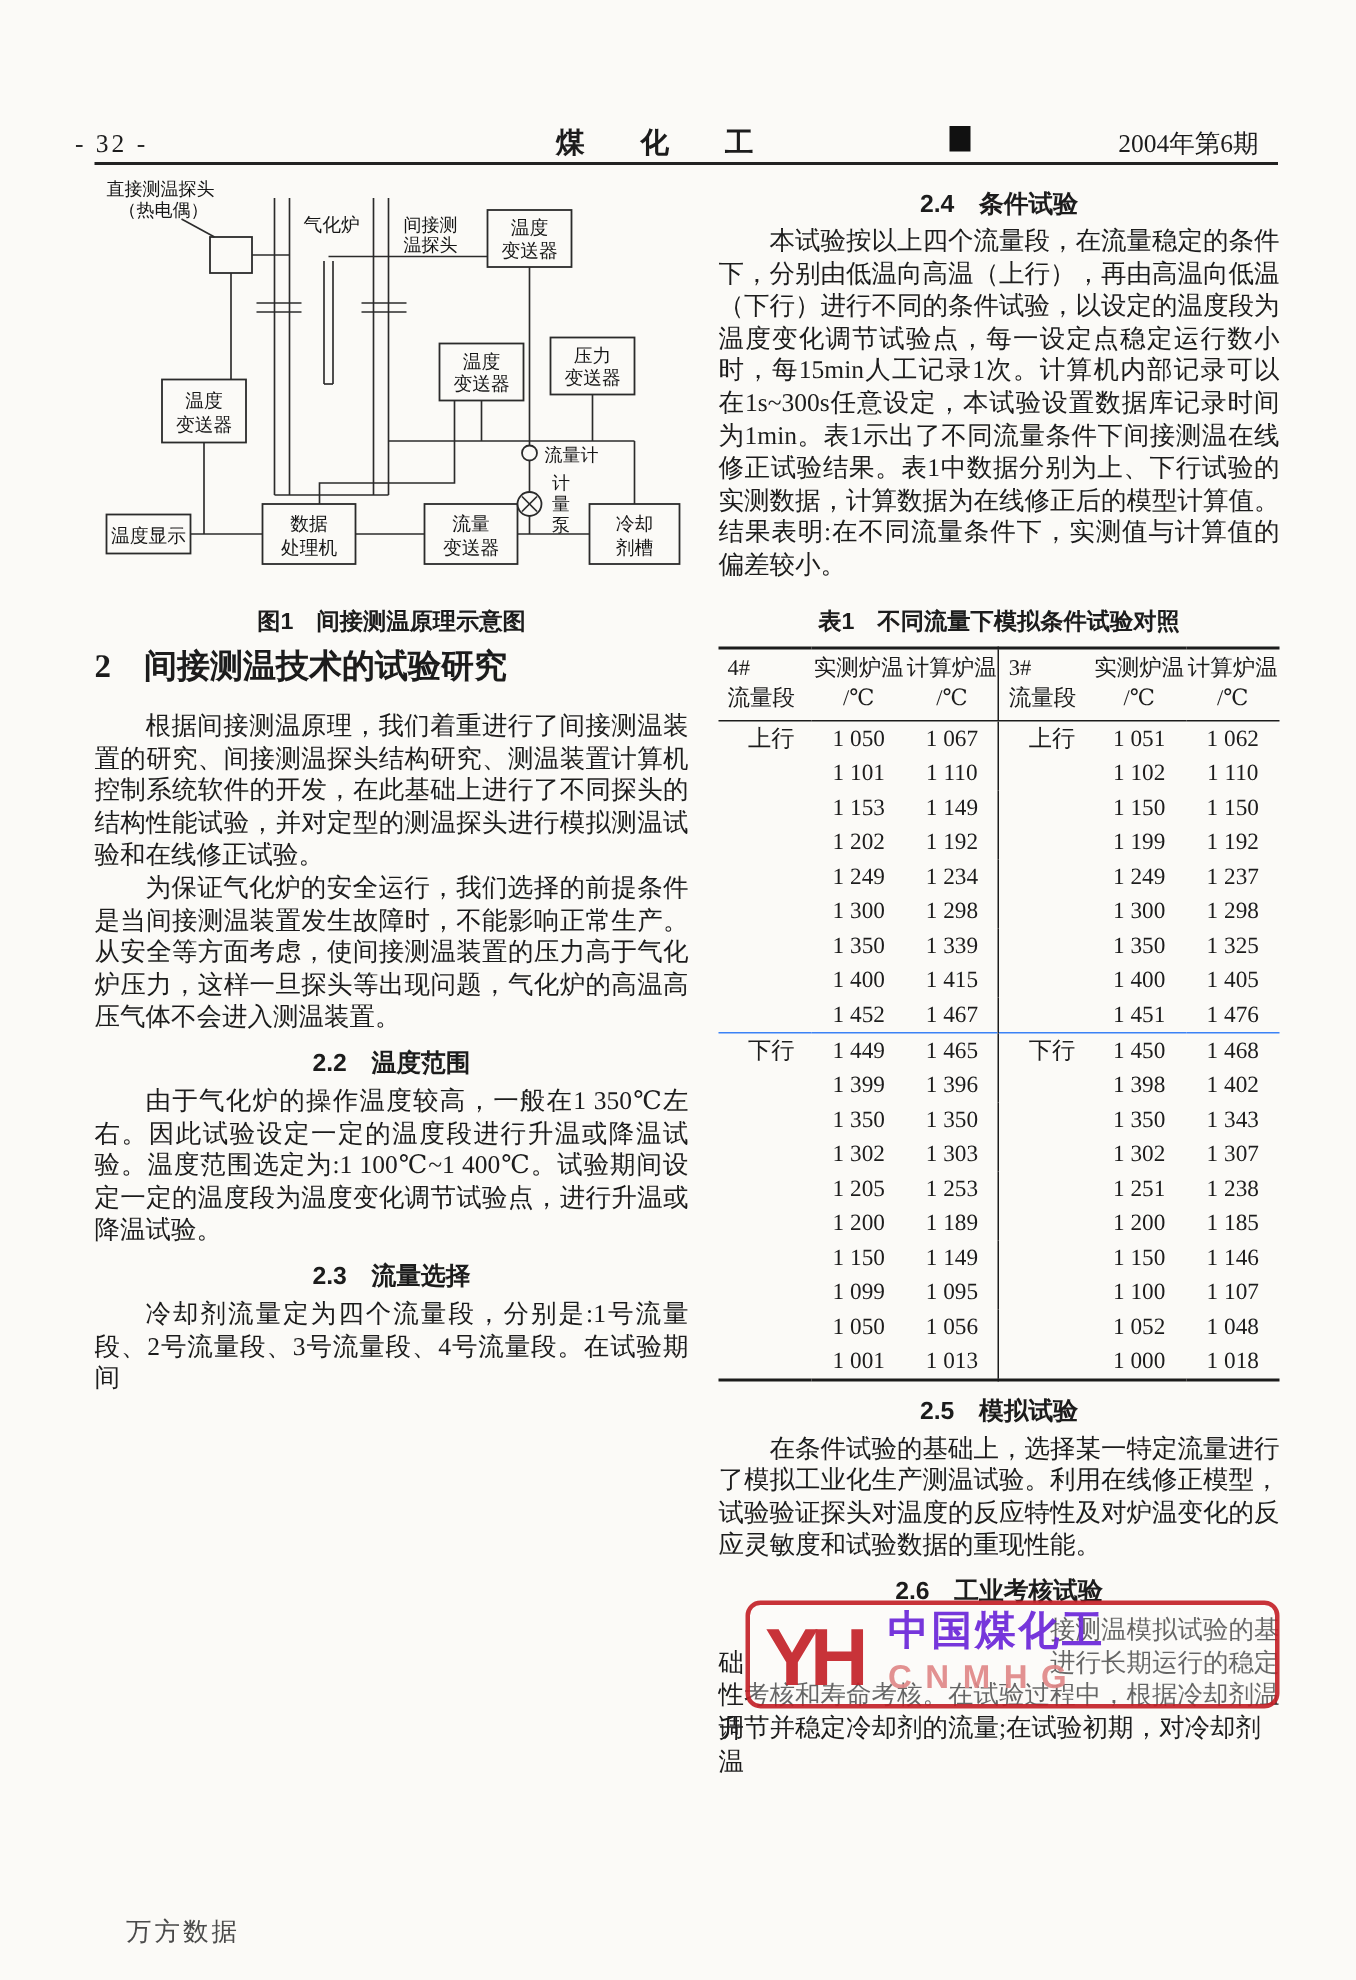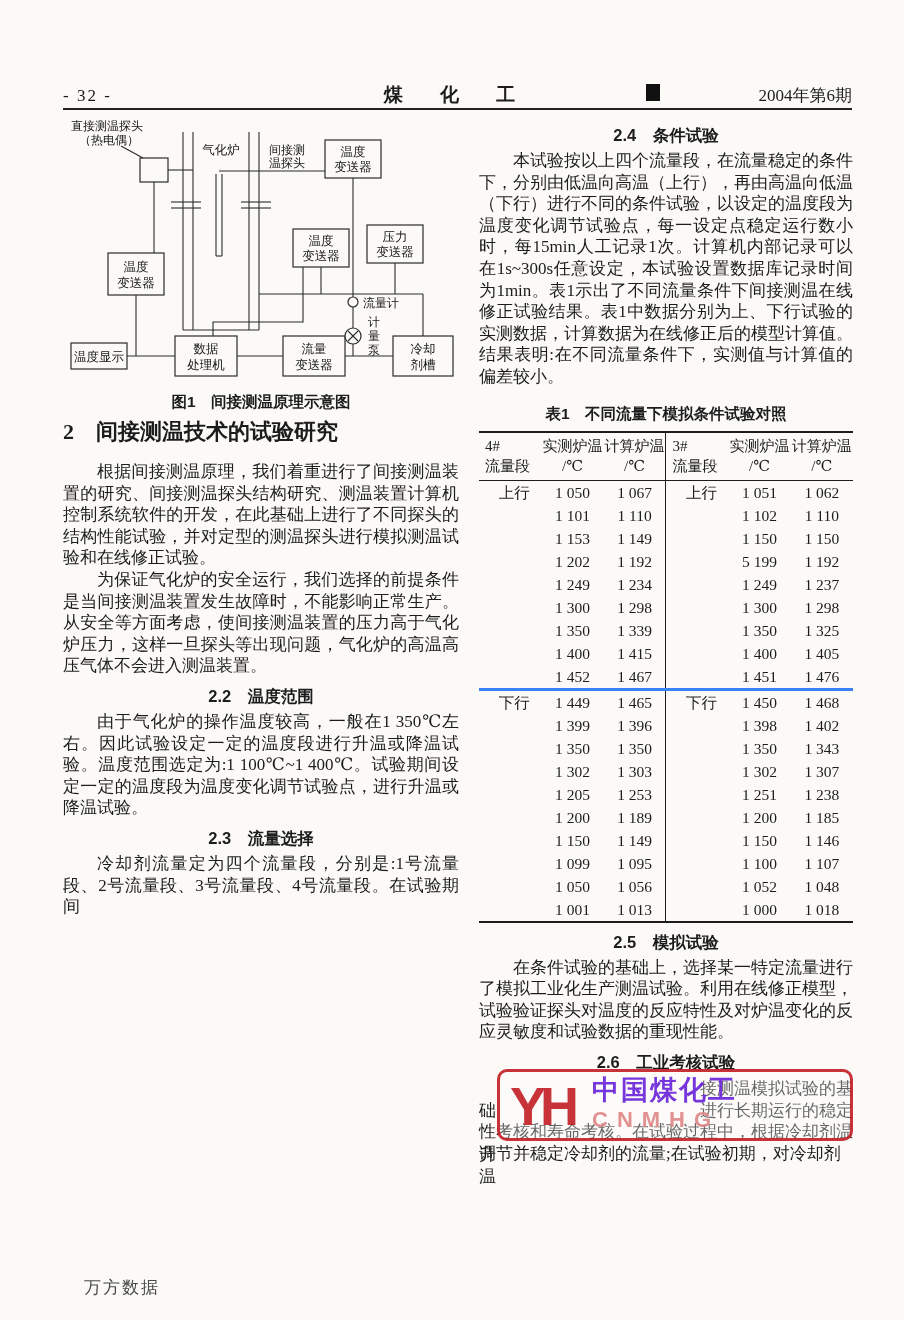--- a/index.html
+++ b/index.html
@@ -3,21 +3,21 @@
 <meta charset="utf-8">
 <style>
   * { margin:0; padding:0; box-sizing:border-box; }
   html,body { background:#e9e9e6; }
   .page {
     position:relative; width:904px; height:1320px; margin:0 auto;
     background:#fbfaf7; color:#1c1c1c; overflow:hidden;
     font-family:"Liberation Serif","DejaVu Serif",serif;
   }
   
-  .header { position:absolute; left:63px; top:82px; width:789px; height:22px;
+  .header { position:absolute; left:50px; top:82px; width:789px; height:22px;
             display:flex; align-items:baseline; font-size:17px; }
   .header .pg { width:170px; letter-spacing:2px; }
   .header .jt { flex:1; text-align:center; font-weight:bold; font-size:19px; letter-spacing:16px;
                 font-family:"Liberation Sans","DejaVu Sans",sans-serif; }
   .header .issue { width:170px; text-align:right; }
   .header-mark { position:absolute; left:583px; top:2px; width:14px; height:17px; background:#111; }
   .header-rule { position:absolute; left:63px; top:108px; width:789px; border-top:2px solid #222; }
   
   .col { position:absolute; top:116px; }
   .col-left  { left:63px;  width:396px; }
@@ -28,34 +28,34 @@
                font-family:Liberation Serif, serif; }
   h3.sub { font-size:16.5px; font-weight:bold; margin:9px 0 3px;
            font-family:Liberation Sans, sans-serif;text-align:center; }
   
   .figure svg { display:block; }
   .dia-box { fill:none; stroke:#2b2b2b; stroke-width:1.2; }
   .dia-line { stroke:#2b2b2b; stroke-width:1.1; fill:none; }
   .dia-circ { fill:#fbfaf7; stroke:#2b2b2b; stroke-width:1.2; }
   .dia-label { font-family:"Liberation Serif","DejaVu Serif",serif; font-size:12.5px; fill:#161616; }
   .dia-label-sm { font-family:"Liberation Serif","DejaVu Serif",serif; font-size:12px; fill:#161616; }
-  .caption { text-align:center; font-weight:bold; font-size:15.5px; margin-top:0;
+  .caption { text-align:center; font-weight:bold; font-size:15.5px; margin-top:12px;
              font-family:"Liberation Sans","DejaVu Sans",sans-serif; }
   
   .table-title { text-align:center; font-weight:bold; font-size:15.5px; margin:16px 0 6px;
                  font-family:"Liberation Sans","DejaVu Sans",sans-serif; }
   table { width:100%; border-collapse:collapse; table-layout:fixed; font-size:15.5px;
           border-top:2px solid #1c1c1c; border-bottom:2px solid #1c1c1c; }
   thead th { font-weight:normal; font-size:15px; padding:3px 0 4px;
              border-bottom:1px solid #1c1c1c; vertical-align:top; text-align:center; line-height:20px; }
   thead th.c0, thead th.c3 { text-align:left; padding-left:6px; }
   td { height:23px; text-align:center; line-height:23px; }
   td.c0, td.c3 { text-align:center; padding-left:8px; }
   th.c3, td.c3 { border-left:1px solid #1c1c1c; }
-  tr.section-start td { border-top:3px solid #3b82f6;margin-top:15px; }
+  tr.section-start td { border-top:1px solid #3b82f6;margin-top:15px; }
   
   .p26 { position:relative; margin-top:3px; }
   .pline { display:flex; height:21.6px; align-items:baseline; font-size:17px; }
   .pline.l1 { justify-content:flex-end; }
   .pline.l2 { justify-content:space-between; }
   .wm { position:absolute; right:0; top:-8px; width:356px; height:72px; z-index:5;
         display:flex; align-items:center; gap:8px; padding:2px 10px;
         border:3px solid #c5242b; border-radius:10px;
         background:rgba(255,255,255,0.35); opacity:0.93; }
   .wm-mono { flex:0 0 auto; }
@@ -257,21 +257,21 @@
             <td class="c2">1 149</td>
             <td class="c3"></td>
             <td class="c4">1 150</td>
             <td class="c5">1 150</td>
           </tr>
           <tr>
             <td class="c0"></td>
             <td class="c1">1 202</td>
             <td class="c2">1 192</td>
             <td class="c3"></td>
-            <td class="c4">5 199</td>
+            <td class="c4">1 199</td>
             <td class="c5">1 192</td>
           </tr>
           <tr>
             <td class="c0"></td>
             <td class="c1">1 249</td>
             <td class="c2">1 234</td>
             <td class="c3"></td>
             <td class="c4">1 249</td>
             <td class="c5">1 237</td>
           </tr>

